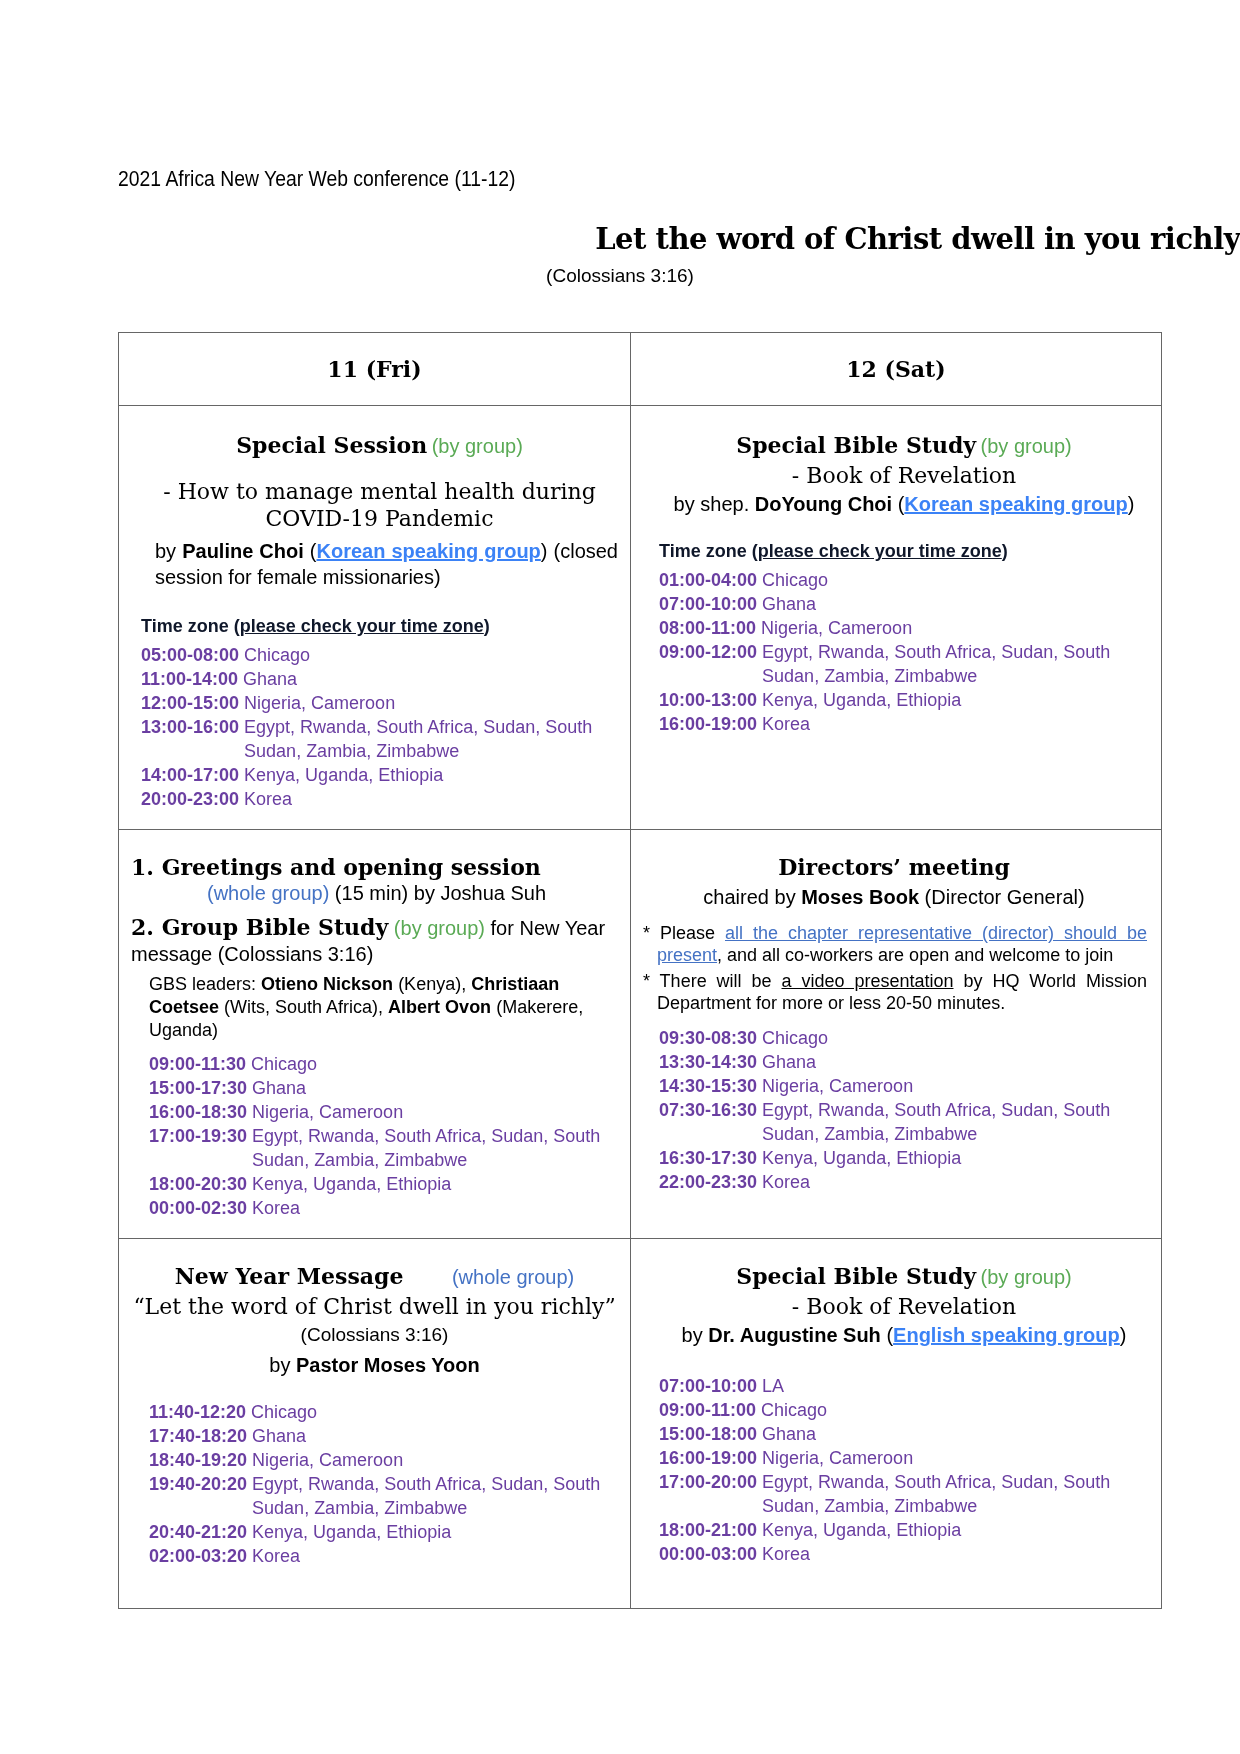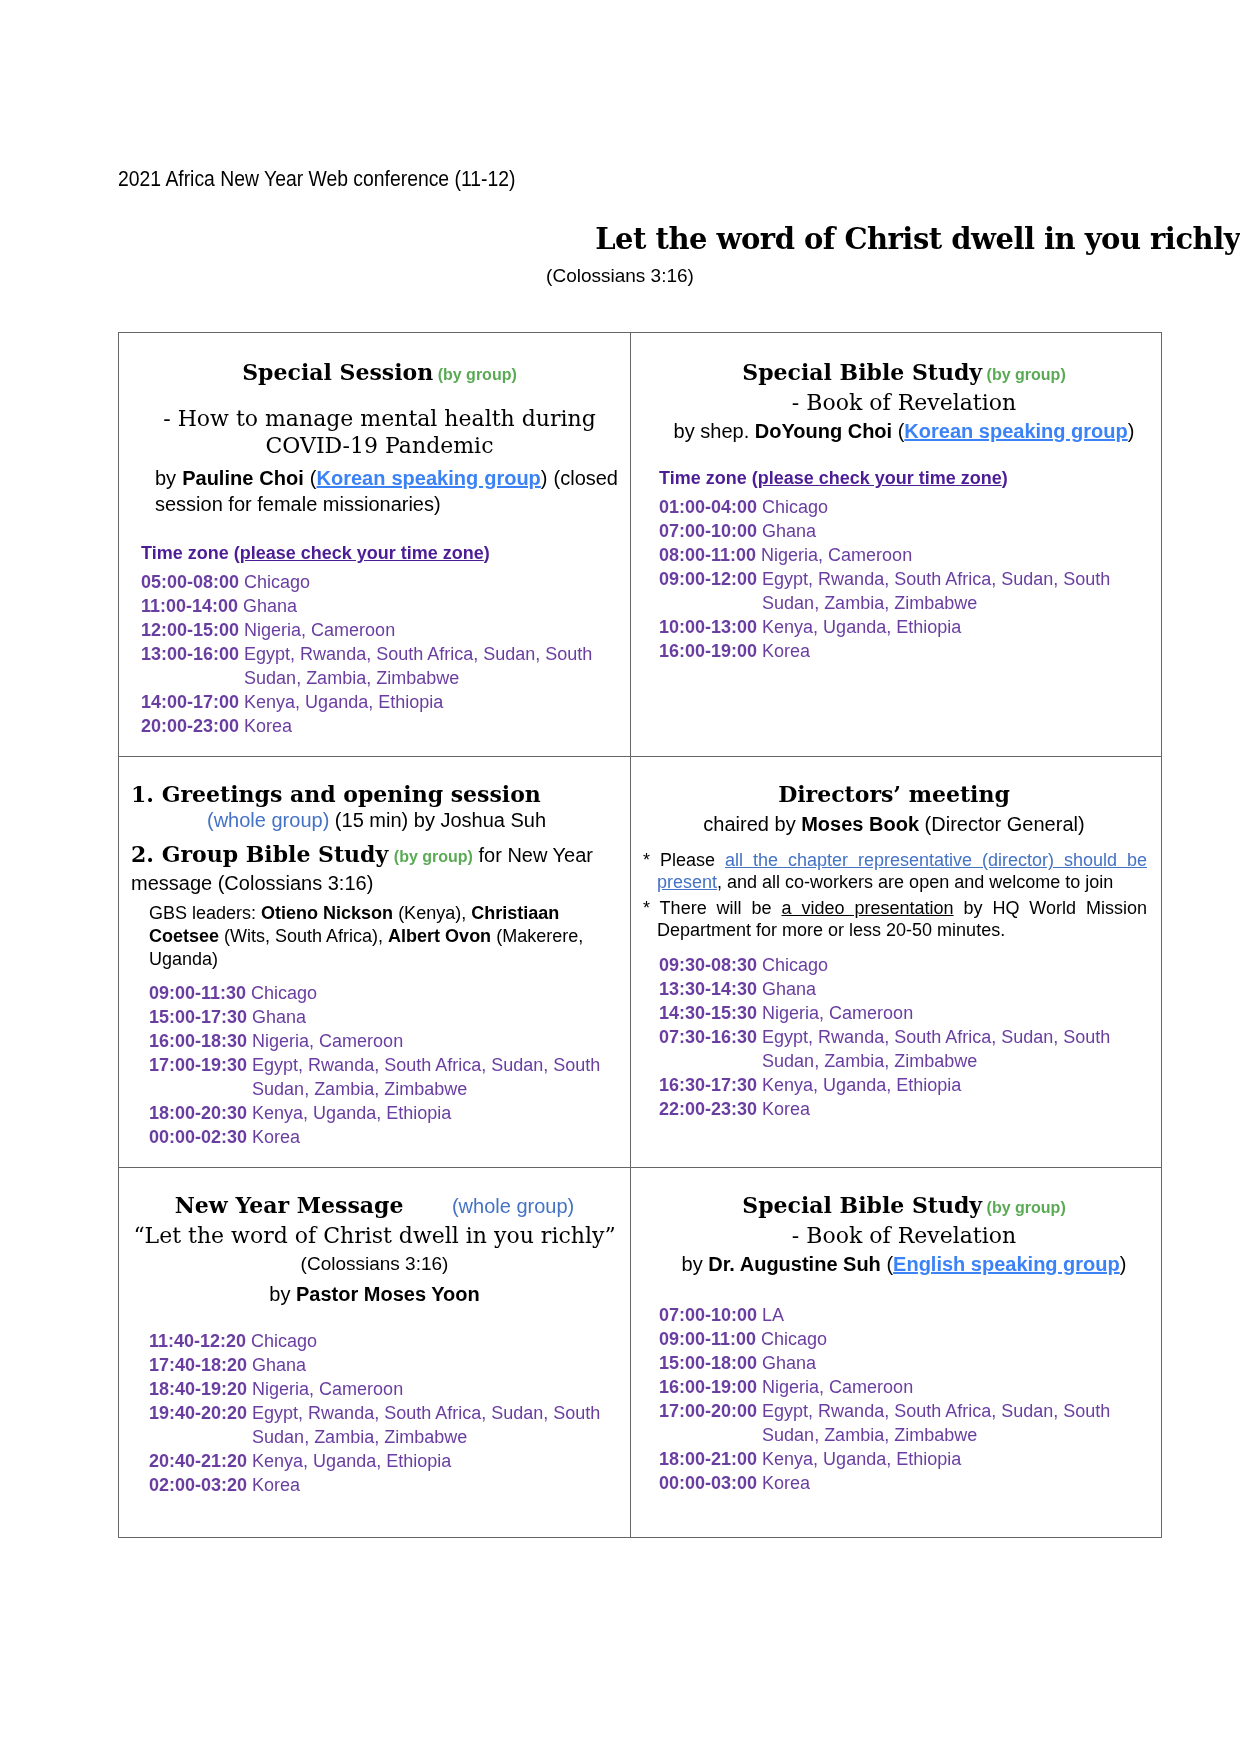--- a/index.html
+++ b/index.html
@@ -9,27 +9,27 @@
   .main-ref { position:absolute; left:0; width:1240px; top:265px; text-align:center; font-size:19px; }
   table.sched { position:absolute; left:118px; top:332px; width:1043px; border-collapse:collapse; table-layout:fixed; }
   table.sched td, table.sched th { border:1.5px solid #666; vertical-align:top; padding:0; }
   table.sched th { height:72px; vertical-align:middle; font-family:"DejaVu Serif", serif; font-weight:bold; font-size:22px; }
   col.c1 { width:512px; } col.c2 { width:531px; }
   .cell { padding:24px 12px 18px 12px; }
   .r1 { height:390px; } .r2 { height:400px; } .r3 { height:370px; }
   .center { text-align:center; }
   .h { font-family:"DejaVu Serif", serif; font-weight:bold; font-size:22px; }
   .sub { font-family:"DejaVu Serif", serif; font-size:22px; line-height:27px; }
-  .green { color:#5aaa55; font-family:"Liberation Sans", sans-serif; font-weight:bold; font-size:16px; }
+  .green { color:#5aaa55; font-family:"Liberation Sans", sans-serif; font-weight:normal; font-size:20px; }
   .blue { color:#4472c4; font-family:"Liberation Sans", sans-serif; font-weight:normal; font-size:20px;margin-left:44px; }
   .link { color:#3b82f6; text-decoration:underline; font-weight:bold; }
   .ulblue { color:#4472c4; text-decoration:underline; }
   .ul { text-decoration:underline; }
   .by { font-size:20px; line-height:26px; }
-  .tzh { color:#4c1d95; font-weight:bold; font-size:18px; margin-top:20px; margin-bottom:6px; }
+  .tzh { color:#0f172a; font-weight:bold; font-size:18px; margin-top:20px; margin-bottom:6px; }
   .tzh .ulp { text-decoration:underline; }
   .times { color:#6a3ea1; font-size:18px; line-height:24px; }
   .times .row { display:flex; }
   .times .t { font-weight:bold; white-space:nowrap; margin-right:5px; }
   .times .p { flex:1; }
   .body18 { font-size:18px; line-height:23px; }
   .note { font-size:18px; line-height:22px; padding-left:16px; text-indent:-14px; text-align:justify; }
 </style>
 </head>
 <body>
@@ -37,20 +37,24 @@
 <div class="conf-title">2021 Africa New Year Web conference (11-12)</div>
 <div class="main-title">Let the word of Christ dwell in you richly</div>
 <div class="main-ref">(Colossians 3:16)</div>
 
 <table class="sched">
   <colgroup>
       <col class="c1">
       <col class="c2">
     </colgroup>
   <tbody>
+      <tr>
+    <th>11 (Fri)</th>
+    <th>12 (Sat)</th>
+  </tr>
 
   <tr class="r1">
     <td>
       <div class="cell" style="padding-left:22px;padding-right:12px;">
         <div class="center" style="margin-top:2px;">
           <span class="h">Special Session</span>
           <span class="green">(by group)</span>
         </div>
         <div class="center sub" style="margin-top:20px;padding:0 20px;">- How to manage mental health during COVID-19 Pandemic</div>
         <div class="by" style="margin-top:6px;padding-left:14px;text-align:justify;">

